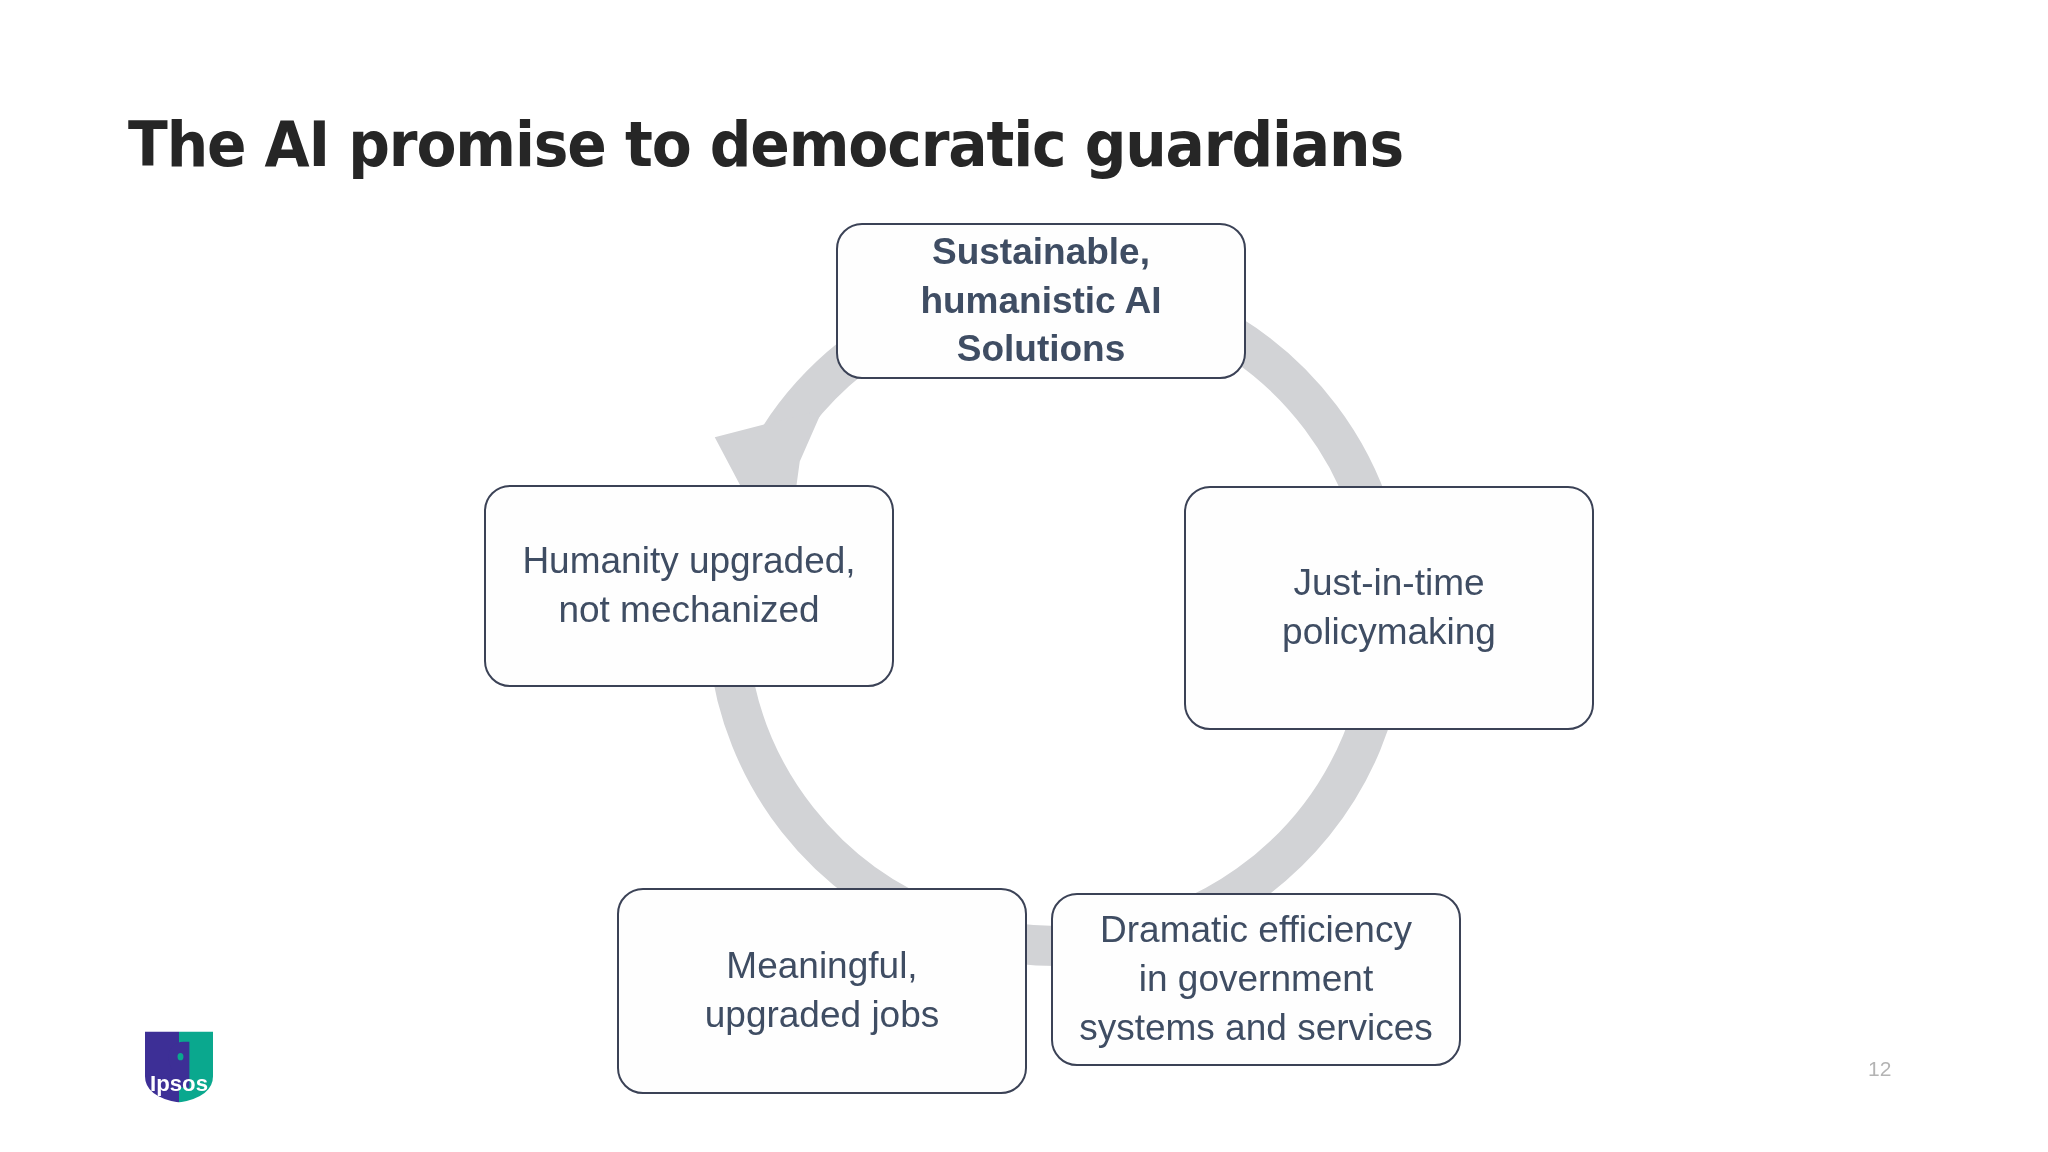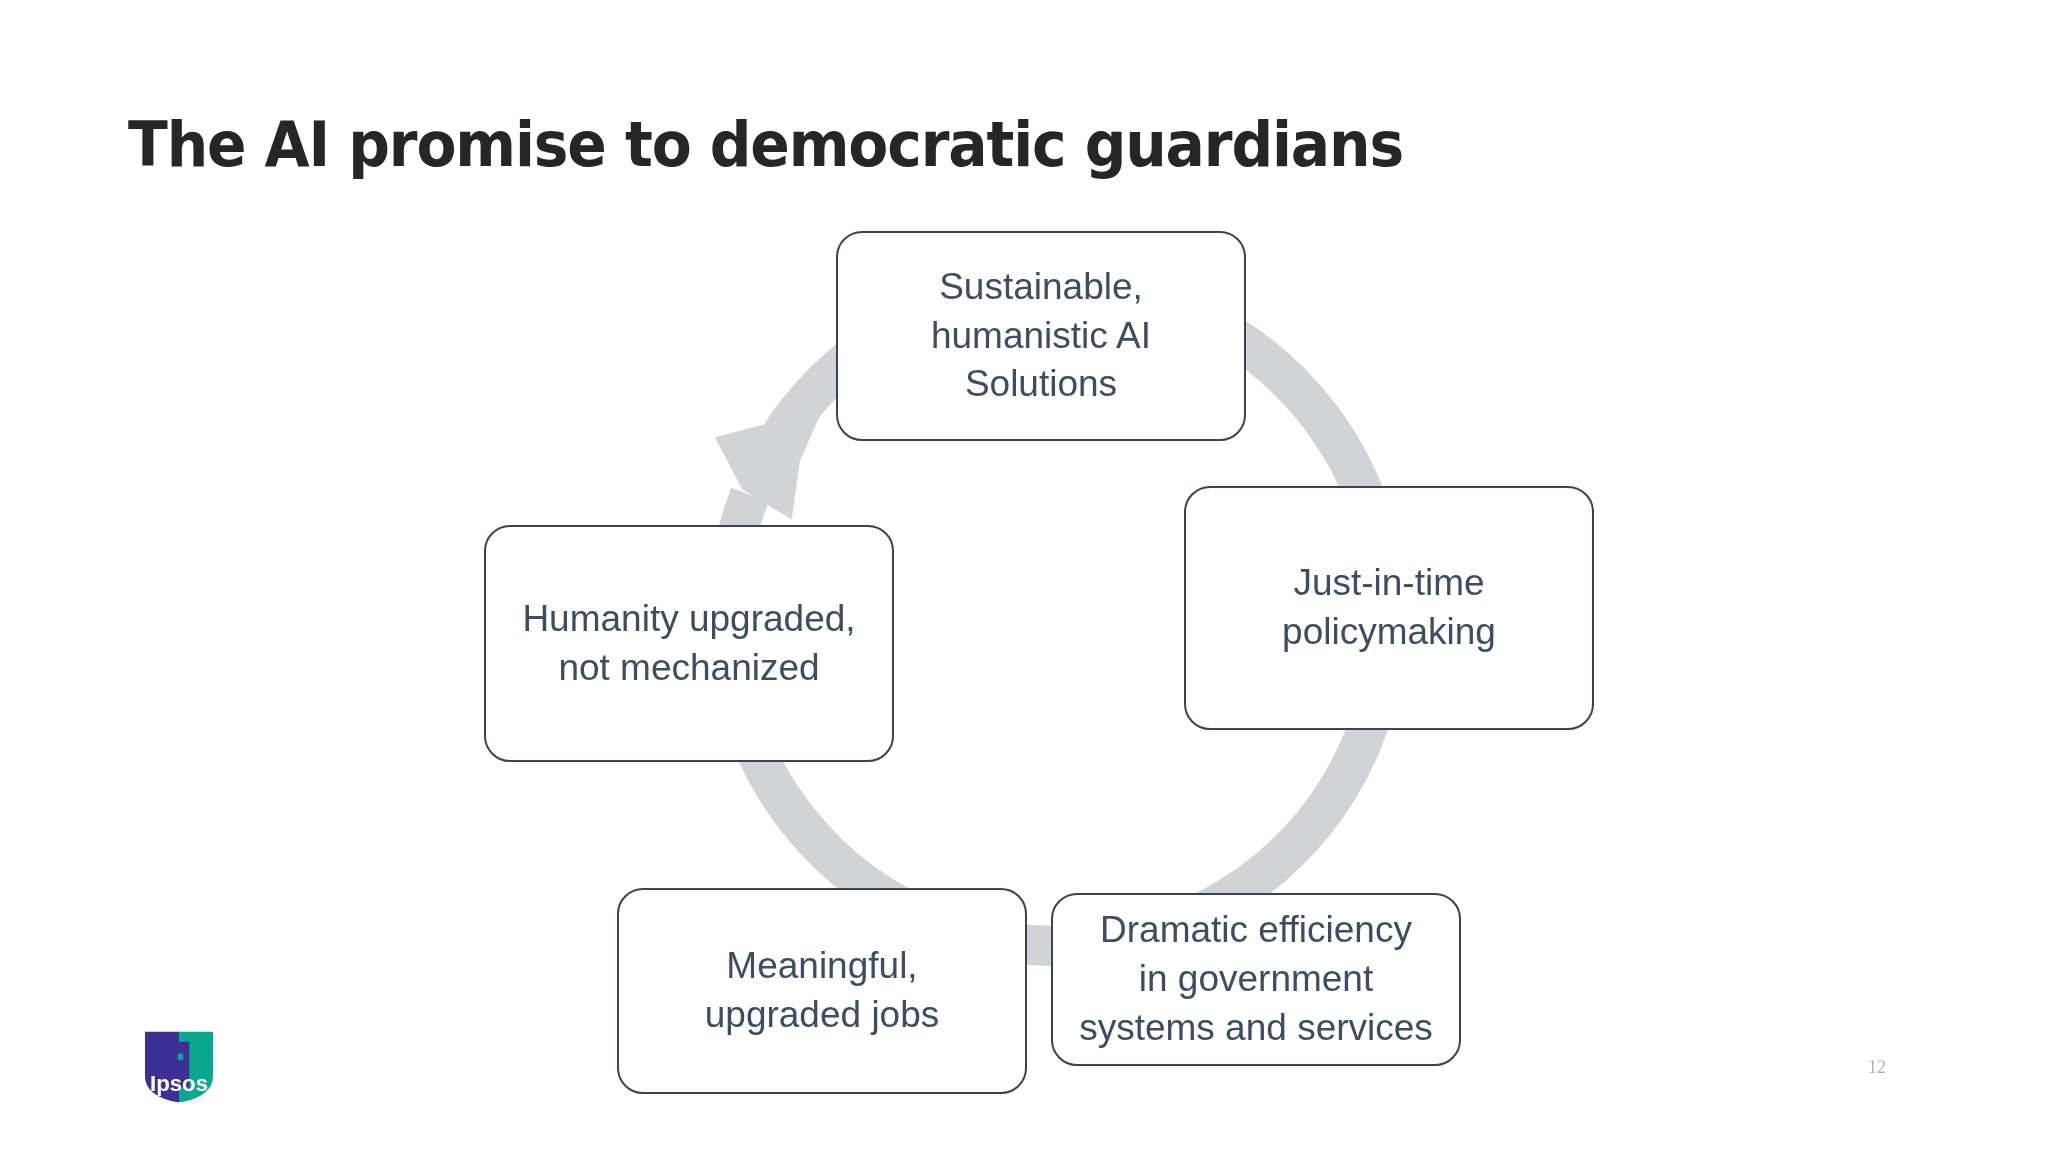--- a/index.html
+++ b/index.html
@@ -56,25 +56,25 @@
     justify-content: center;
     text-align: center;
     color: #3f4d63;
     font-size: 37px;
     line-height: 1.32;
     font-family: "Liberation Sans", "DejaVu Sans", sans-serif;
     padding: 6px 14px;
     z-index: 3;
   }
 
-  #box-top     { left: 836px;  top: 231px; width: 410px; height: 210px; }
+  #box-top     { left: 836px;  top: 223px; width: 410px; height: 156px; font-weight: bold; }
   #box-right   { left: 1184px; top: 486px; width: 410px; height: 244px; }
   #box-bottomright { left: 1051px; top: 893px; width: 410px; height: 173px; }
   #box-bottomleft  { left: 617px;  top: 888px; width: 410px; height: 206px; }
-  #box-left    { left: 484px;  top: 485px; width: 410px; height: 237px; margin-top: 40px; }
+  #box-left    { left: 484px;  top: 485px; width: 410px; height: 202px; }
 
   .box-text {
     display: block;
     white-space: pre-line;
   }
 
   
   #ipsos-logo {
     position: absolute;
     left: 142px;
@@ -82,23 +82,23 @@
     width: 74px;
     height: 74px;
     z-index: 4;
   }
 
   
   #page-number {
     position: absolute;
     left: 1868px;
     top: 1057px;
-    font-size: 18px;
+    font-size: 21px;
     color: #b4b4b4;
-    font-family: Liberation Serif, serif;
+    font-family: Liberation Sans, sans-serif;
   }
 </style>
 </head>
 <body>
 
 <div id="slide">
 
   <div id="slide-title">The AI promise to democratic guardians</div>
 
   <svg id="cycle-ring" viewBox="0 0 840 790" xmlns="http://www.w3.org/2000/svg">

